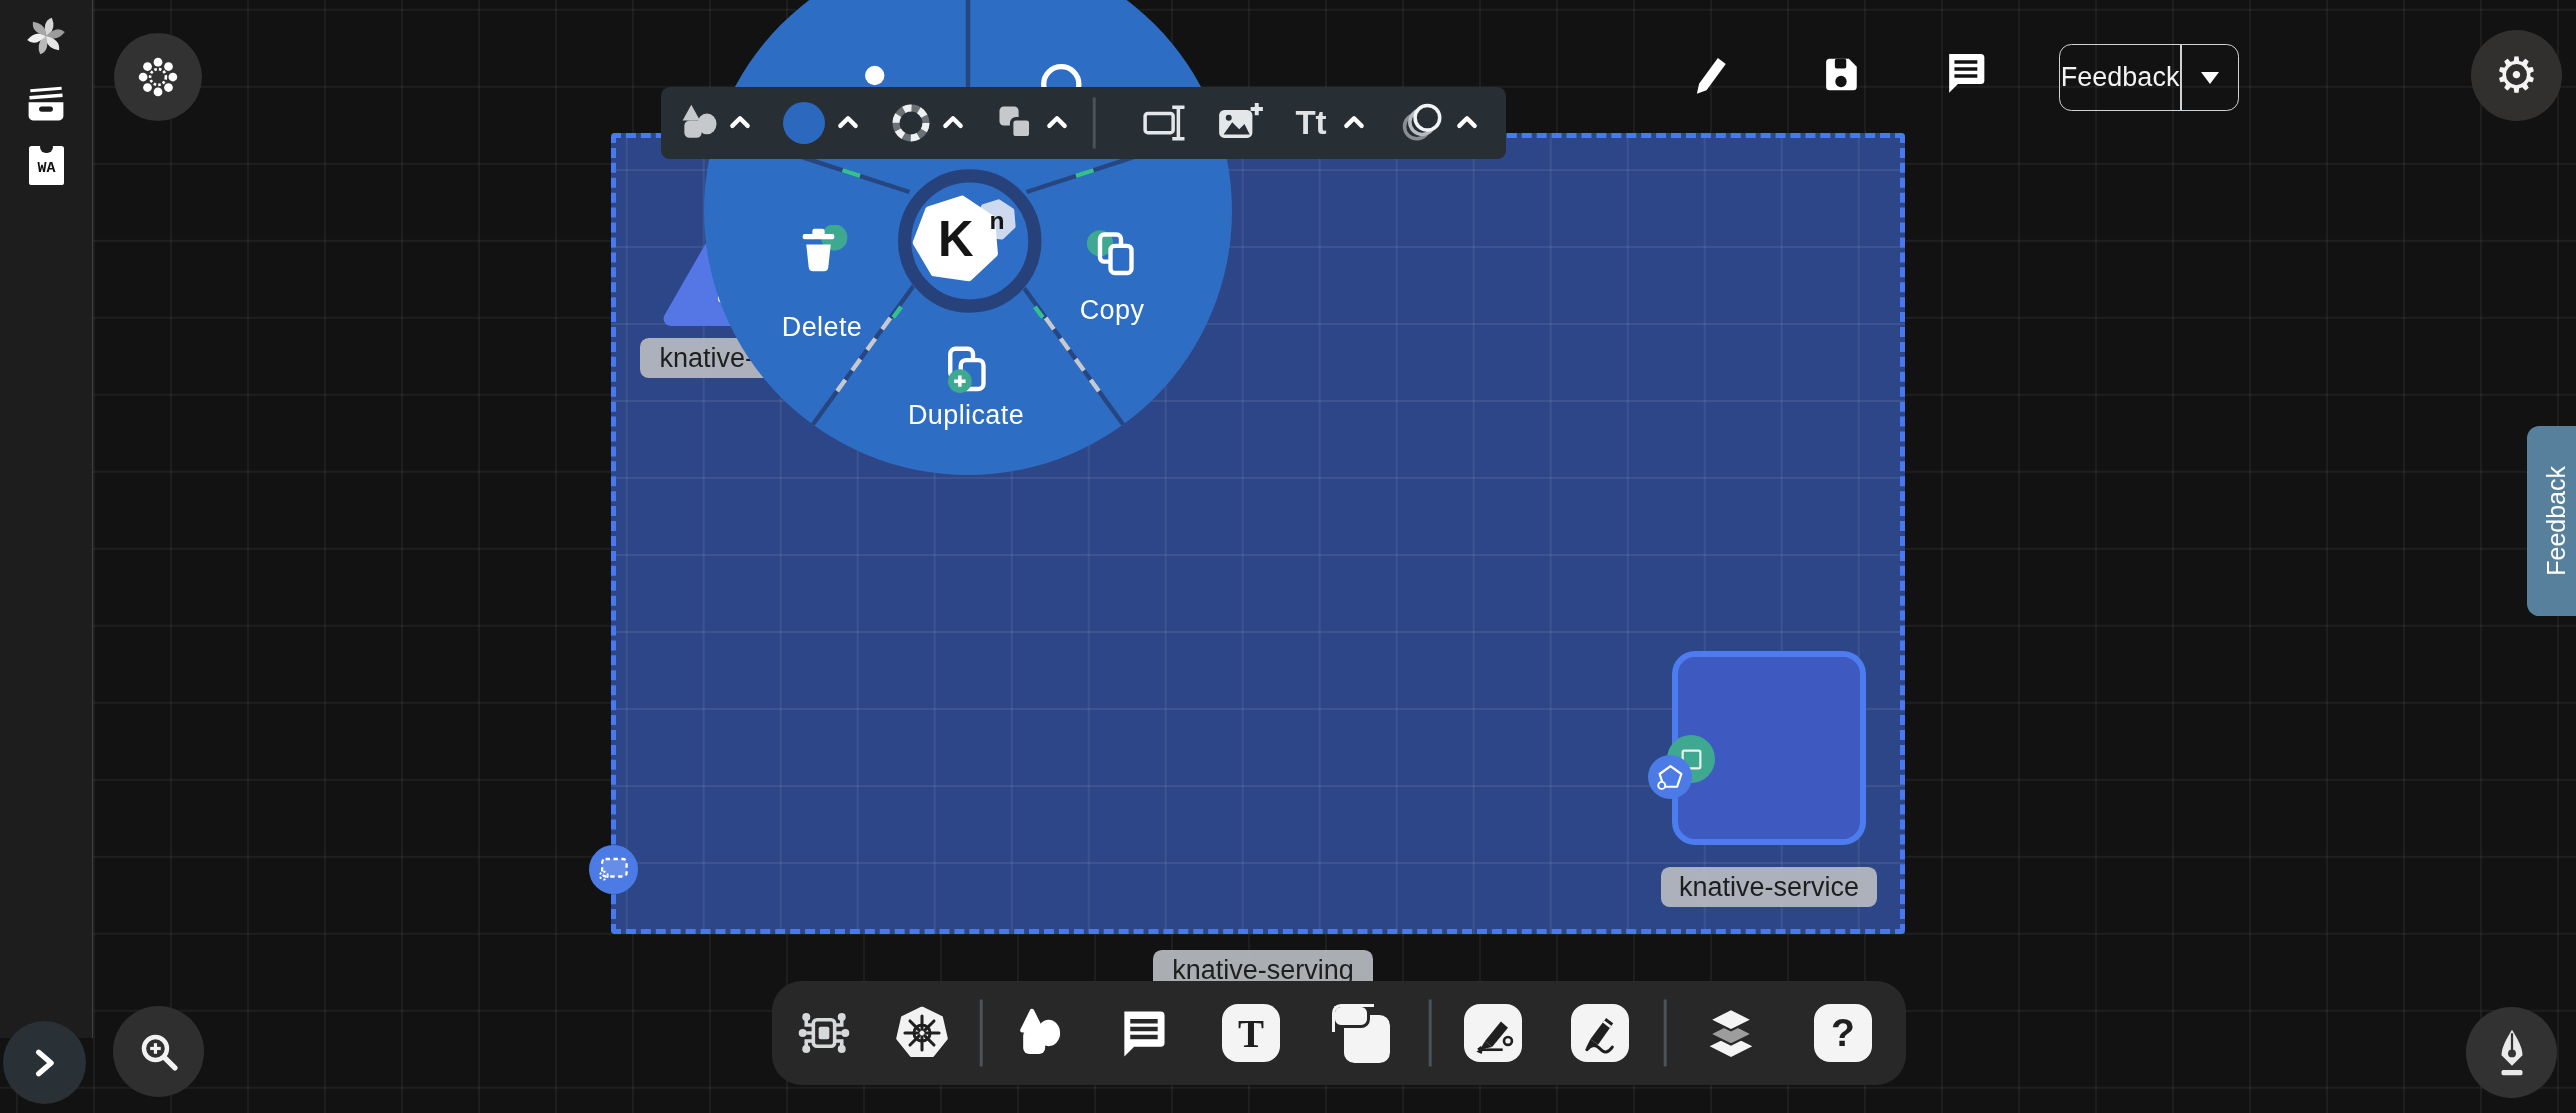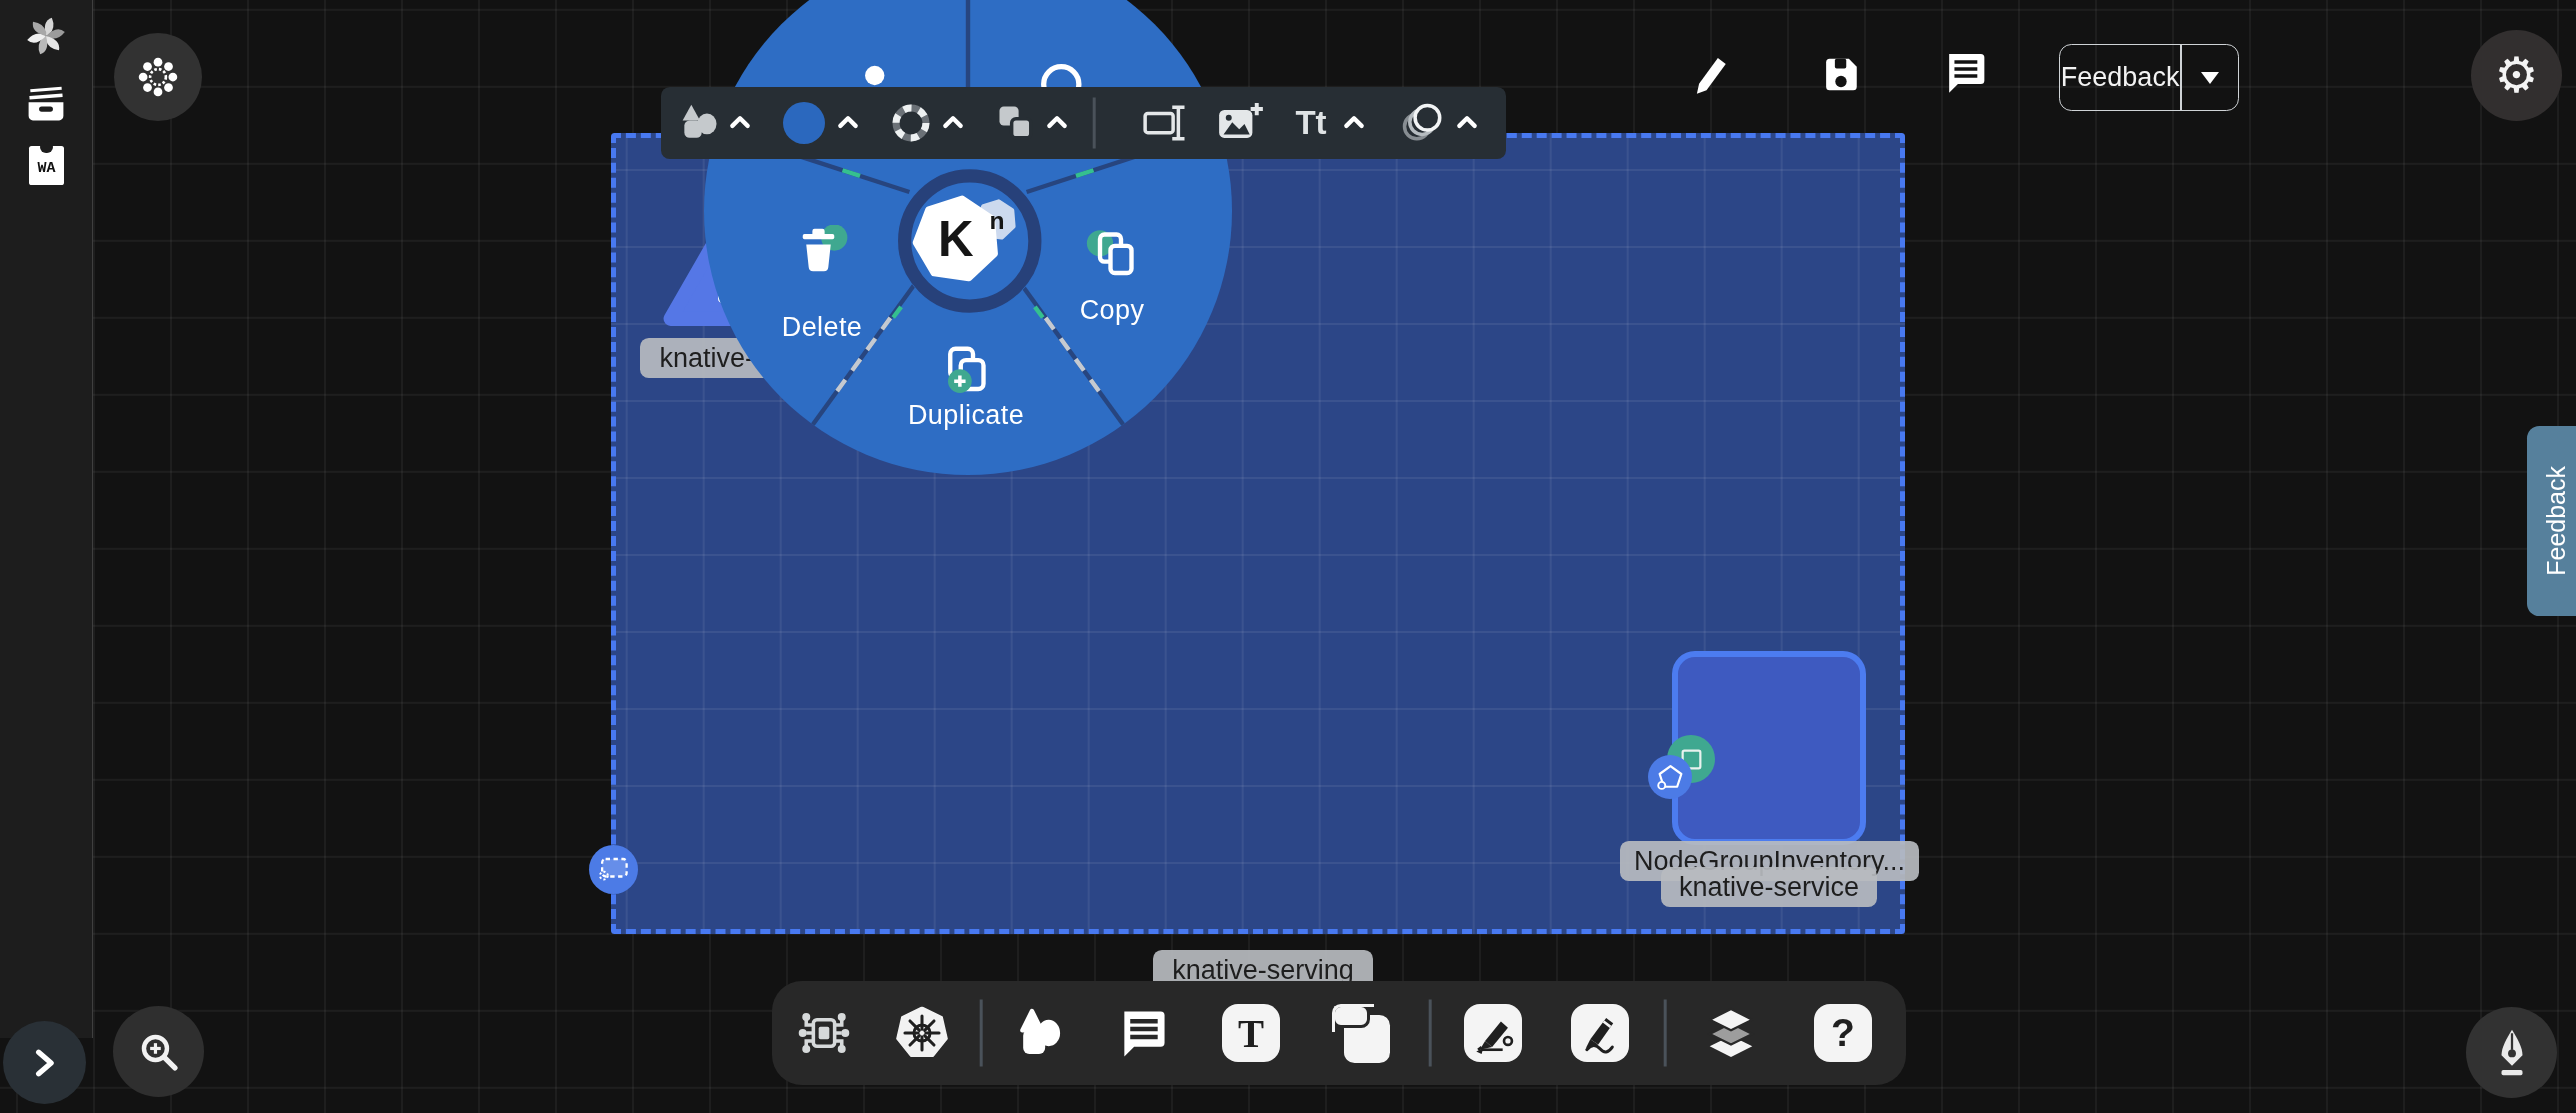--- a/index.html
+++ b/index.html
@@ -91,23 +91,20 @@
   <div class="abs circ ic" style="left:1667px;top:735px;width:48px;height:48px;background:#3fa890;z-index:4;">
     <svg width="23" height="23" viewBox="0 0 26 26">
         <rect x="3" y="3" width="20" height="20" rx="2" fill="none" stroke="#e8f2ee" stroke-width="2.5"></rect>
       </svg>
   </div>
   <div class="abs circ ic" style="left:1648px;top:755px;width:44px;height:44px;background:#4c7be6;z-index:5;">
     <svg width="35" height="35" viewBox="0 0 40 40">
       <polygon points="20,7 32.4,16 27.6,30.6 12.4,30.6 7.6,16" fill="none" stroke="#fff" stroke-width="2.5" stroke-linejoin="round"></polygon>
       <circle cx="10" cy="29" r="4" fill="#4c7be6" stroke="#fff" stroke-width="2.2"></circle>
     </svg>
-  </div>
-  <div class="pill" style="left:1620px;top:841px;width:299px;z-index:4;">
-    <span>NodeGroupInventory...</span>
   </div>
   <div class="pill" style="left:1661px;top:867px;width:216px;z-index:5;">
     <span>knative-service</span>
   </div>
   <div class="pill" style="left:1153px;top:950px;width:220px;z-index:4;">
     <span>knative-serving</span>
   </div>
 
   <div class="abs circ ic" style="left:589px;top:845px;width:49px;height:49px;background:#4c7be6;z-index:6;">
     <svg width="39" height="35" viewBox="0 0 44 40">

